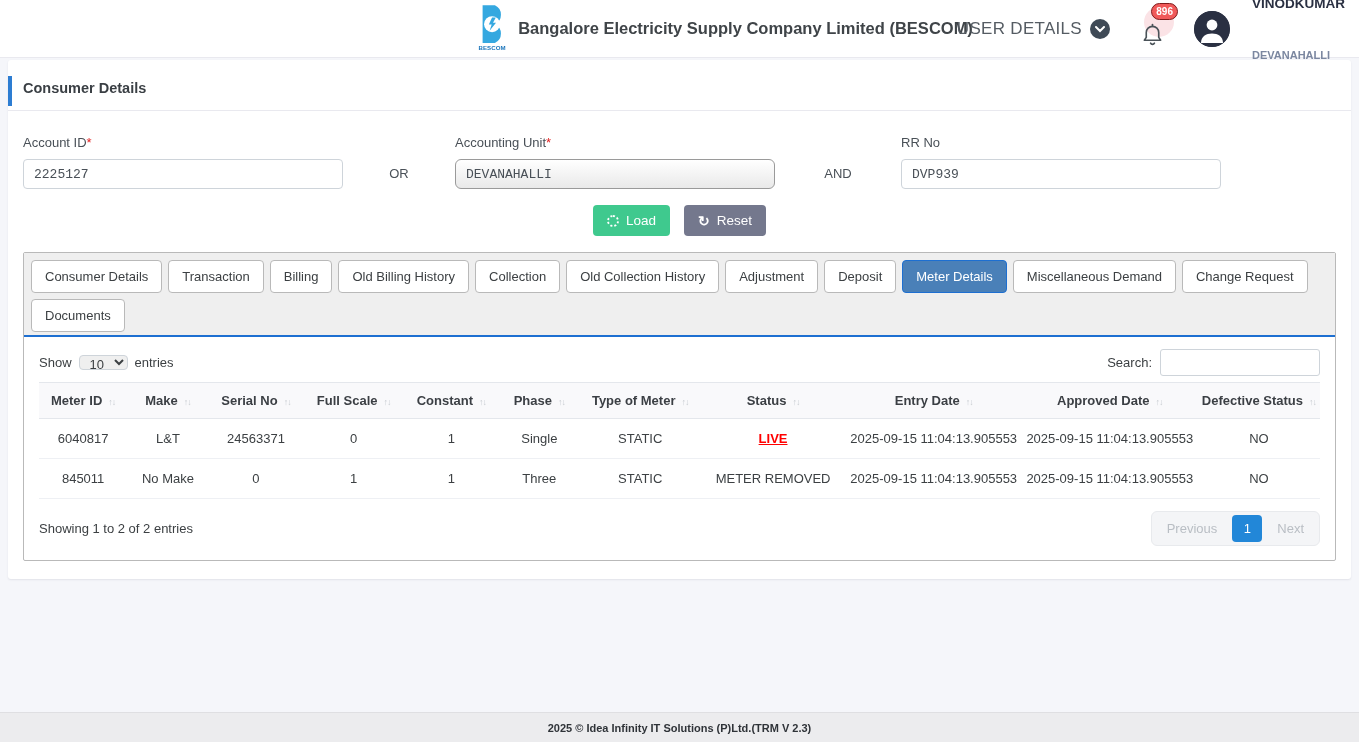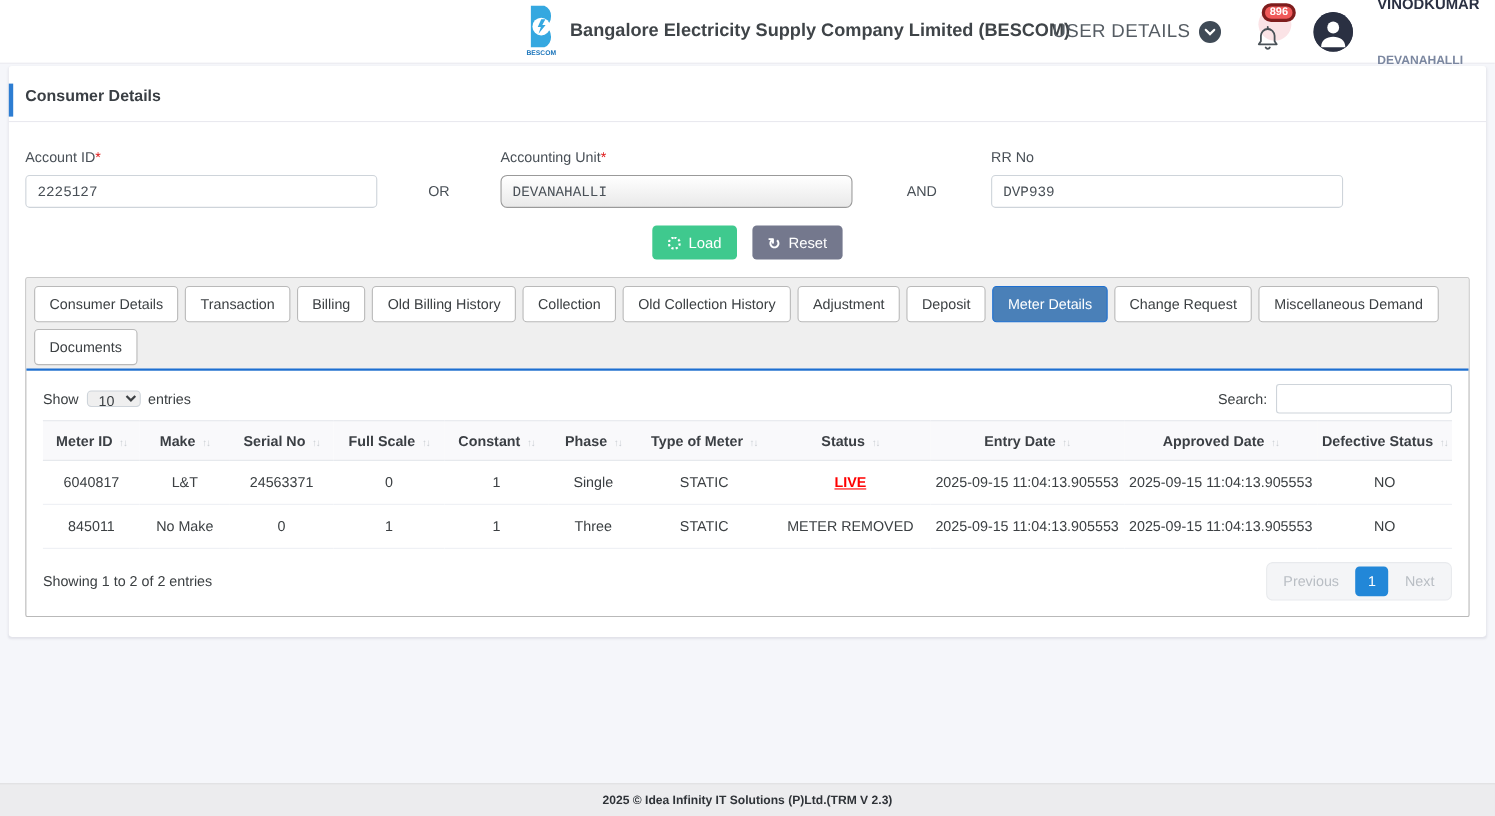--- a/index.html
+++ b/index.html
@@ -22,21 +22,21 @@
   .userdetails { display: flex; align-items: flex-start; gap: 8px; cursor: pointer; }
   .userdetails-label { font-size: 17px; color: #555c63; letter-spacing: .3px; }
   .chev { background: #3f4a56; border-radius: 50%; width: 20px; height: 20px; display: inline-flex; align-items: center; justify-content: center; }
   .bell-wrap { position: relative; width: 40px; height: 44px; display: flex; align-items: flex-end; justify-content: center; cursor: pointer; }
   .bell-halo { position: absolute; top: 0; right: -2px; width: 30px; height: 30px; border-radius: 50%; background: #fbe3e6; }
   .bell-svg { position: relative; z-index: 1; }
   .badge {
     position: absolute; top: -4px; right: -6px; z-index: 2;
     background: #f05a5a; color: #fff; font-size: 10px; font-weight: bold;
     min-width: 24px; height: 17px; border-radius: 9px; display: flex; align-items: center; justify-content: center;
-    padding: 4px 4px; border: 3px solid #7f1d1d;
+    padding: 4px 4px; border: 1px solid #7f1d1d;
   }
   .avatar { width: 36px; height: 36px; border-radius: 50%; overflow: hidden; background: #2a3042; flex: none; cursor: pointer; }
   .who { display: flex; flex-direction: column; line-height: 1.25; gap: 36px; }
   .who-name { font-size: 13.5px; font-weight: bold; color: #2a3042; }
   .who-loc { font-size: 11px; font-weight: bold; color: #7b87a0; }
 
   
   .card {
     background: #fff; margin: 2px 8px 0 8px; border-radius: 3px;
     box-shadow: 0 1px 2px rgba(60,60,90,.10); padding-bottom: 18px;
@@ -197,22 +197,22 @@
     <div class="tabstrip">
       <button class="tab">Consumer Details</button>
       <button class="tab">Transaction</button>
       <button class="tab">Billing</button>
       <button class="tab">Old Billing History</button>
       <button class="tab">Collection</button>
       <button class="tab">Old Collection History</button>
       <button class="tab">Adjustment</button>
       <button class="tab">Deposit</button>
       <button class="tab active">Meter Details</button>
+      <button class="tab">Miscellaneous Demand</button>
       <button class="tab">Change Request</button>
-      <button class="tab">Miscellaneous Demand</button>
       <button class="tab">Documents</button>
     </div>
 
     <div class="tab-content">
       <div class="controls">
         <div class="show-group">
           <span>Show</span>
           <select>
             <option>10</option>
           </select>

